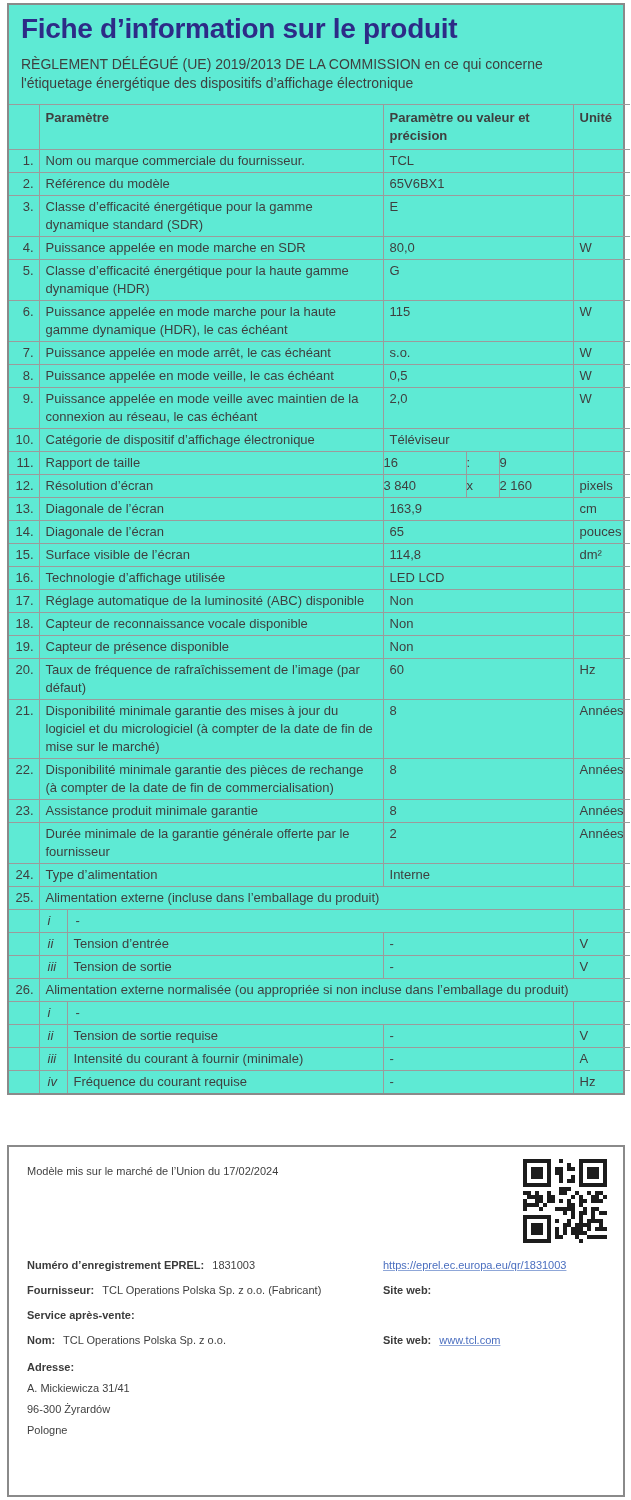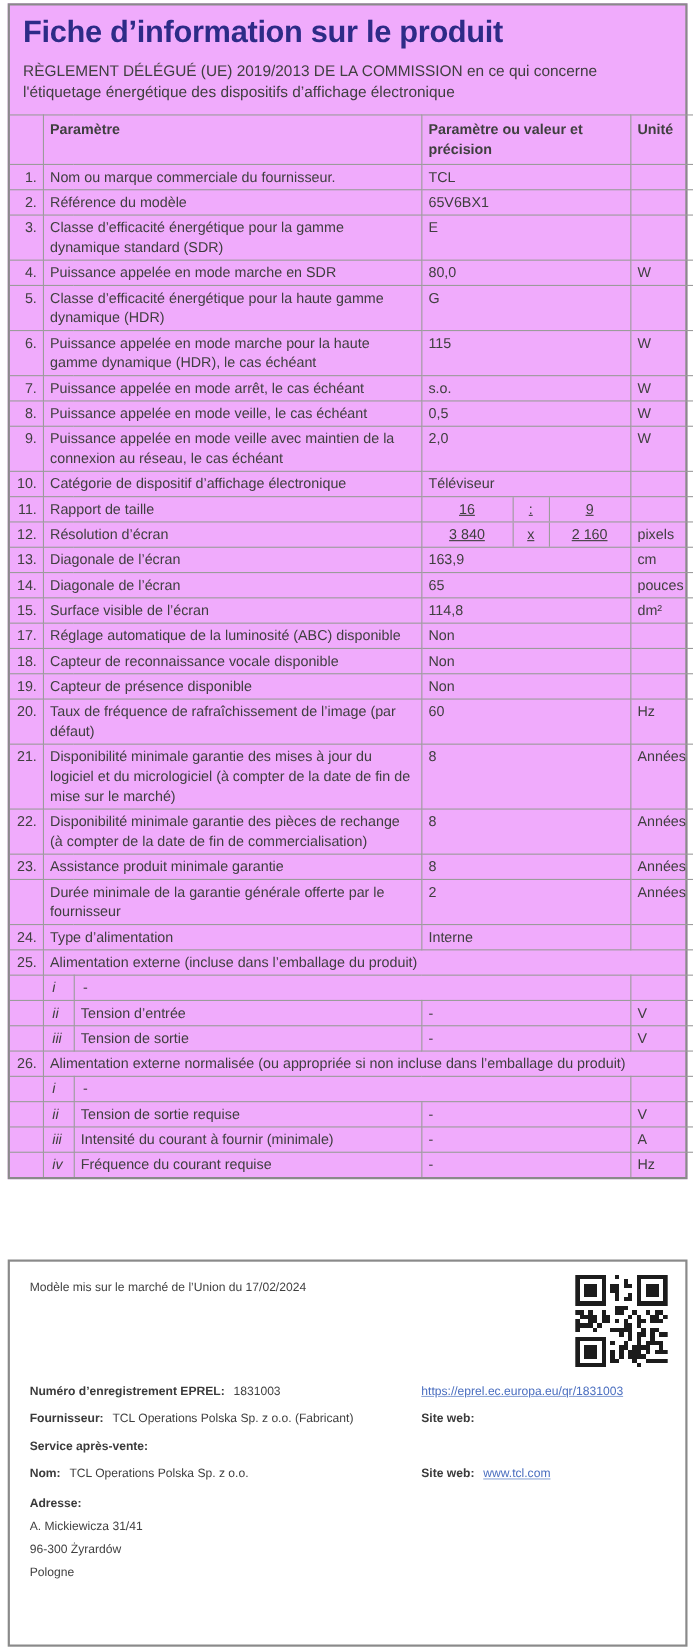--- a/index.html
+++ b/index.html
@@ -1,18 +1,18 @@
 <!DOCTYPE html>
 <html lang="fr"><head>
 <meta charset="utf-8">
 <style>
   html,body{margin:0;padding:0;background:#fff;}
   body{width:631px;height:1500px;overflow:hidden;font-family:"Liberation Sans",sans-serif;color:#3f3f3f;}
   .sheet{box-sizing:border-box;width:631px;height:1500px;padding:3px 6px 3px 7px;display:flex;flex-direction:column;}
-  .main-box{border:2px solid #8a8a8a;background:#f0abfc;}
+  .main-box{border:2px solid #8a8a8a;background:#5eead4;}
   .head{padding:4px 12px 10px 12px;}
   .page-title{font-size:28px;font-weight:bold;color:#2d2b87;margin:4px 0 10px 0;letter-spacing:-0.3px;}
   .subtitle{font-size:14px;line-height:1.38;color:#3f3f3f;max-width:596px;}
   table.ptable{border-collapse:collapse;width:100%;font-size:13px;line-height:18px;color:#3f3f3f;table-layout:fixed;}
   .ptable th,.ptable td{border:1px solid #9b9b9b;padding:2px 6px;vertical-align:top;text-align:left;font-weight:normal;}
   .ptable th{font-weight:bold;padding-top:4px;padding-bottom:4px;}
   .ptable tr > *:first-child{border-left:0;}
   .ptable tr > *:last-child{border-right:0;}
   .ptable tbody tr:last-child > *{border-bottom:0;}
   col.c-num{width:30px;}
@@ -20,21 +20,21 @@
   col.c-param{width:316px;}
   col.c-val{width:190px;}
   col.c-unit{width:57px;}
   td.num{text-align:right;padding-right:5px;padding-left:2px;}
   td.rn{font-style:italic;padding-left:8px;}
   td.val{}
   .va-r{text-align:right;padding-right:8px;}
   .va-c{text-align:center;}
   td.ratio{padding:0;}
   .rsplit{display:flex;width:100%;height:100%;}
-  .rsplit span{display:block;padding:2px 0;text-align:center;text-decoration:underline;}
+  .rsplit span{display:block;padding:2px 0;text-align:left;}
   .rsplit .r1{width:82px;}
   .rsplit .rsep{width:32px;border-left:1px solid #9b9b9b;border-right:1px solid #9b9b9b;}
   .rsplit .r2{flex:1;}
   td.section{padding-left:6px;}
   td.dashcell{padding-left:8px;}
   .footer-box{border:2px solid #8a8a8a;margin-top:auto;position:relative;height:352px;box-sizing:border-box;padding:18px 16px 6px 18px;font-size:11px;overflow:hidden;background:#fff;}
   .f-label{font-weight:bold;color:#3b3b3b;}
   .f-row{display:flex;align-items:flex-start;}
   .f-left{flex:1;padding-right:6px;}
   .f-right{width:224px;flex:0 0 224px;}
@@ -172,20 +172,26 @@
           <td class="num">14.</td>
           <td colspan="2">Diagonale de l’écran</td>
           <td class="val va-r">65</td>
           <td>pouces</td>
         </tr>
         <tr>
           <td class="num">15.</td>
           <td colspan="2">Surface visible de l’écran</td>
           <td class="val va-r">114,8</td>
           <td>dm²</td>
+        </tr>
+        <tr>
+          <td class="num">16.</td>
+          <td colspan="2">Technologie d’affichage utilisée</td>
+          <td class="val va-c">LED LCD</td>
+          <td></td>
         </tr>
         <tr>
           <td class="num">17.</td>
           <td colspan="2">Réglage automatique de la luminosité (ABC) disponible</td>
           <td class="val va-r">Non</td>
           <td></td>
         </tr>
         <tr>
           <td class="num">18.</td>
           <td colspan="2">Capteur de reconnaissance vocale disponible</td>

